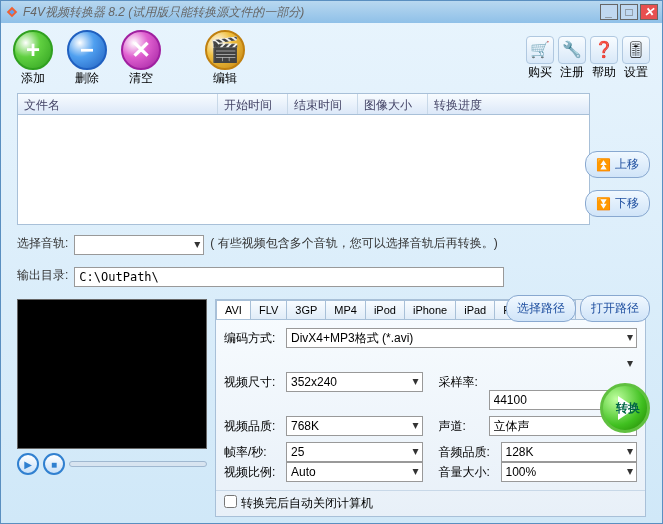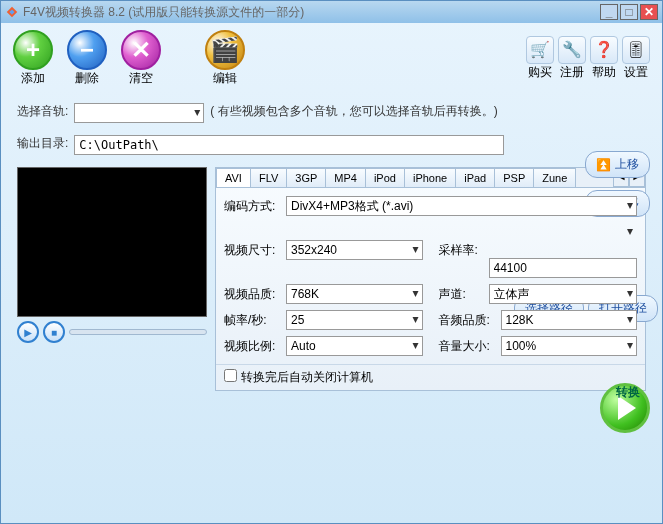--- a/index.html
+++ b/index.html
@@ -1,18 +1,18 @@
 <!DOCTYPE html>
 <html><head>
 <meta charset="utf-8">
 <style>
 * { box-sizing: border-box; margin: 0; padding: 0; font-family: "SimSun", "宋体", sans-serif; font-size: 12px; }
 body { background: #f0f0f0; }
 .window { width: 663px; height: 524px; background: linear-gradient(#e8f4fd, #d0e8f8); border: 1px solid #5a8fc0; position: relative; }
-.titlebar { height: 22px; background: linear-gradient(#b8d8f0, #8fc0e8); display: flex; align-items: center; padding: 0 4px; color: #666; }
+.titlebar { height: 22px; background: linear-gradient(#b8d8f0, #8fc0e8); display: flex; align-items: center; padding: 0 4px; color: #666; font-style: italic; }
 .titlebar-icon { width: 14px; height: 14px; margin-right: 4px; }
 .titlebar-text { flex: 1; }
 .win-btns { display: flex; gap: 2px; }
 .win-btn { width: 18px; height: 16px; border: 1px solid #666; display: flex; align-items: center; justify-content: center; font-weight: bold; cursor: pointer; }
 .win-min { background: #c0d8f0; }
 .win-max { background: #c0d8f0; }
 .win-close { background: #e85050; color: #fff; }
 .toolbar { height: 70px; display: flex; align-items: center; padding: 4px 12px; }
 .tool-btn { display: flex; flex-direction: column; align-items: center; margin-right: 14px; cursor: pointer; }
 .tool-icon { width: 40px; height: 40px; border-radius: 50%; display: flex; align-items: center; justify-content: center; font-size: 24px; font-weight: bold; color: #fff; background: radial-gradient(circle at 30% 30%, #fff, var(--c) 40%, var(--d) 100%); border: 2px solid var(--d); }
@@ -43,22 +43,22 @@
 .tab-scroll span { width: 16px; text-align: center; border: 1px solid #a8c0d8; background: #e8f0f8; cursor: pointer; }
 .settings-body { padding: 8px; }
 .srow { display: flex; align-items: center; gap: 6px; margin-bottom: 6px; }
 .srow-label { width: 56px; text-align: left; white-space: nowrap; }
 .sinput { flex: 1; position: relative; }
 .half { display: flex; gap: 16px; }
 .half > div { flex: 1; display: flex; align-items: center; gap: 6px; }
 .checkbox-row { display: flex; align-items: flex-start; gap: 4px; padding: 4px 8px; border-top: 1px solid #c8d8e8; }
 .convert-btn { position: absolute; right: 12px; bottom: 90px; width: 50px; height: 50px; border-radius: 50%; background: radial-gradient(circle at 30% 30%, #c0ffa0, #40c020 60%, #208000); border: 3px solid #60c040; display: flex; align-items: center; justify-content: center; cursor: pointer; }
 .convert-btn::before { content: ""; border-left: 18px solid #fff; border-top: 12px solid transparent; border-bottom: 12px solid transparent; margin-left: 4px; }
-.convert-label { position: absolute; right: 22px; bottom: 122px; color: #064; font-weight: bold; z-index: 2; }
-.right-pills { position: absolute; right: 4px; top: 294px; display: flex; gap: 4px; }
+.convert-label { position: absolute; right: 22px; bottom: 106px; color: #064; font-weight: bold; z-index: 2; }
+.right-pills { position: absolute; right: 12px; top: 294px; display: flex; gap: 4px; }
 input[type=checkbox] { width: 13px; height: 13px; }
 </style>
 </head>
 <body>
 
 <div class="window">
   <div class="titlebar">
     <svg class="titlebar-icon" viewBox="0 0 16 16">
         <polygon points="2,8 8,2 14,8 8,14" fill="#f06030"></polygon>
         <polygon points="5,8 8,5 11,8 8,11" fill="#60a0f0"></polygon>
@@ -101,20 +101,30 @@
           <div class="tr-icon">❓</div>
           <span>帮助</span>
         </div>
       <div class="tr-btn">
           <div class="tr-icon">🎚</div>
           <span>设置</span>
         </div>
     </div>
   </div>
 
+  <div class="list-area">
+    <div class="list-header">
+      <div class="lh-col" style="width:200px">文件名</div>
+      <div class="lh-col" style="width:70px">开始时间</div>
+      <div class="lh-col" style="width:70px">结束时间</div>
+      <div class="lh-col" style="width:70px">图像大小</div>
+      <div class="lh-col" style="flex:1;border-right:none">转换进度</div>
+    </div>
+    <div class="list-body"></div>
+  </div>
 
   <div class="side-btns">
     <div class="pill-btn">
         <span>⏫</span>
         <span>上移</span>
       </div>
     <div class="pill-btn">
         <span>⏬</span>
         <span>下移</span>
       </div>
@@ -189,21 +199,21 @@
         <div class="half" style="margin-top:6px">
           <div>
               <span class="srow-label">帧率/秒:</span>
               <div class="sinput dropdown"><input class="select" style="width: 100%;" value="25"></div>
             </div>
           <div>
               <span style="width:56px;white-space:nowrap">音频品质:</span>
               <div class="sinput dropdown"><input class="select" style="width: 100%;" value="128K"></div>
             </div>
         </div>
-        <div class="half" style="margin-top:6px">
+        <div class="half" style="">
           <div>
               <span class="srow-label">视频比例:</span>
               <div class="sinput dropdown"><input class="select" style="width: 100%;" value="Auto"></div>
             </div>
           <div>
               <span style="width:56px;white-space:nowrap">音量大小:</span>
               <div class="sinput dropdown"><input class="select" style="width: 100%;" value="100%"></div>
             </div>
         </div>
       </div>

